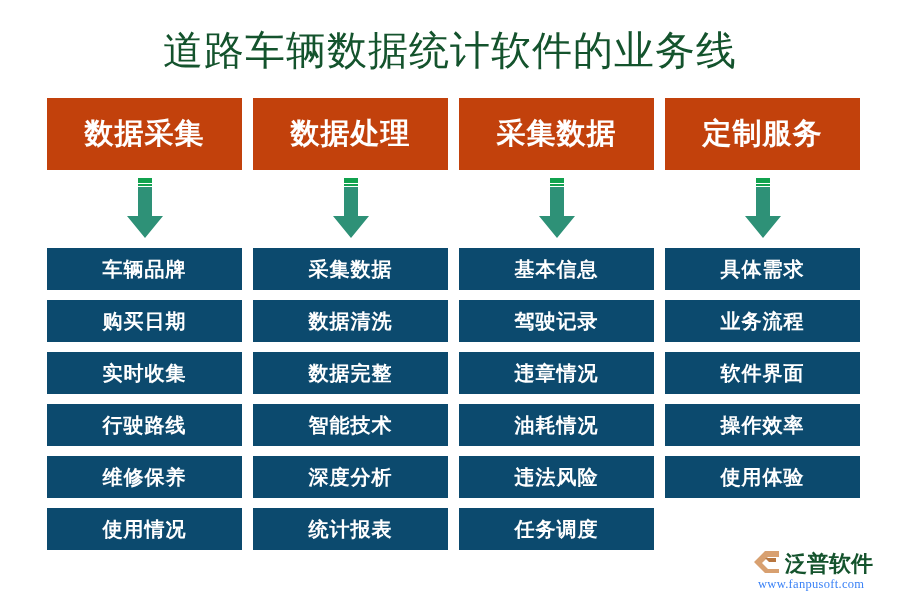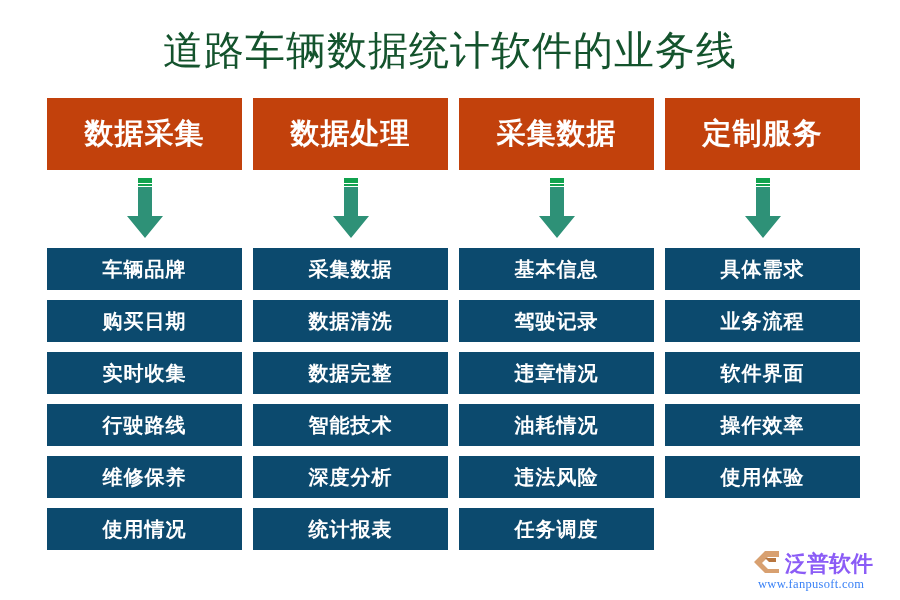--- a/index.html
+++ b/index.html
@@ -116,21 +116,21 @@
     align-items: center;
     gap: 3px;
   }
   .logo-mark {
     display: block;
   }
   .logo-name {
     font-family: "Liberation Serif", "DejaVu Serif", serif;
     font-size: 22px;
     font-weight: 700;
-    color: #8b5cf6;
+    color: #14532d;
     letter-spacing: 0px;
     white-space: nowrap;
   }
   .logo-url {
     margin-top: -2px;
     margin-left: 6px;
     font-family: "Liberation Serif", "DejaVu Serif", serif;
     font-size: 12.5px;
     color: #3b82f6;
     letter-spacing: 0.3px;

